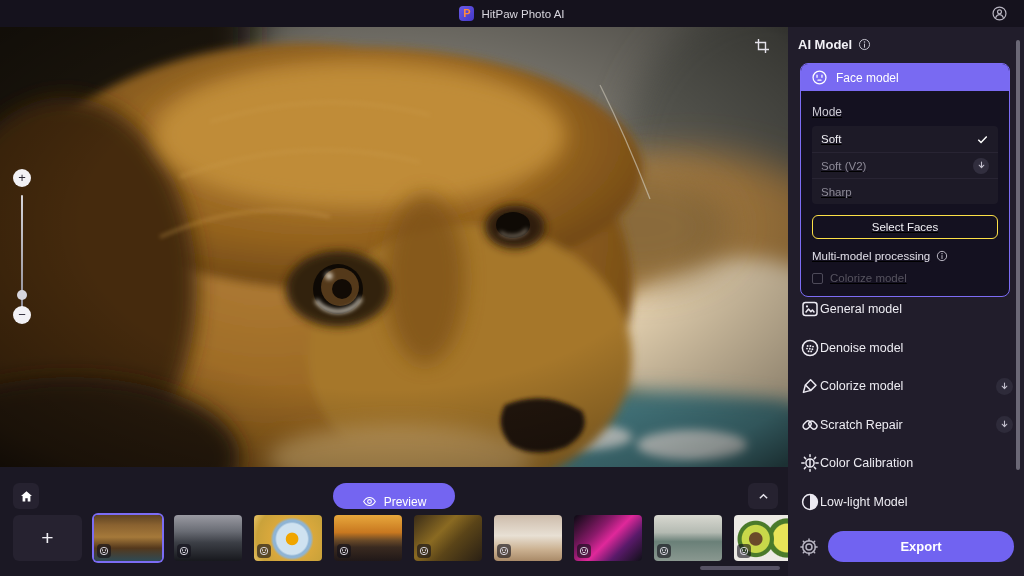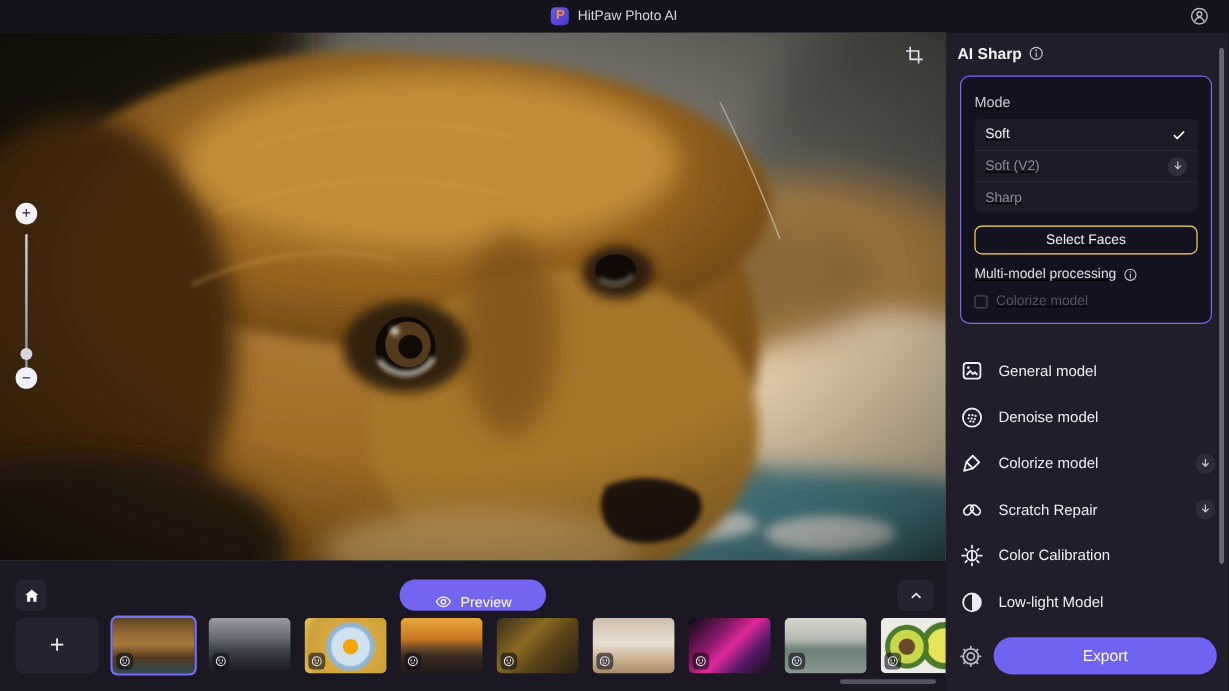--- a/index.html
+++ b/index.html
@@ -75,28 +75,28 @@
   .mode-off { color:#8d8a97; }
   .dl-circle { width:16px; height:16px; border-radius:50%; background:#312e3e; color:#c2bfcc;
     display:flex; align-items:center; justify-content:center; cursor:pointer; }
   .select-faces { margin-top:11px; height:24px; border:1px solid #fde047; border-radius:6px;
     color:#f1f0f5; font-size:11.5px; display:flex; align-items:center; justify-content:center; cursor:pointer;}
   .multi-row { margin-top:11px; display:flex; align-items:flex-start; gap:6px; color:#e0dee8; font-size:11.5px; }
   .chk-row { margin-top:9px; display:flex; align-items:center; gap:7px; }
   .chk { width:11px; height:11px; border:1.3px solid #4d4a59; border-radius:2px; cursor:pointer; }
   .chk-label { color:#56535f; font-size:11.5px; }
   .models { position:absolute; left:12px; right:11px; top:263px; }
-  .model-row { height:38.5px; display:flex; align-items:center; gap:12px; cursor:pointer; }
+  .model-row { height:38.5px; display:flex; align-items:center; cursor:pointer; }
   .mico { width:20px; height:20px; color:#eceaf2; flex:none; }
   .model-label { color:#edecf2; font-size:12.5px; }
   .model-row .dl-circle { margin-left:auto; width:17px; height:17px; background:#2e2b3a; }
   .vscroll { position:absolute; right:4px; top:13px; width:4px; height:430px; border-radius:2px; background:#6b6876; cursor:pointer;}
   .sb-bottom-gear { position:absolute; left:11px; top:510px; width:20px; height:20px; color:#b8b5c2; cursor:pointer;}
   .export-btn { position:absolute; left:40px; top:504px; width:186px; height:31px; border-radius:16px;
-    background:#7163f1; color:#fff; font-size:13px; font-weight:normal;
+    background:#7163f1; color:#fff; font-size:13px; font-weight:bold;
     display:flex; align-items:center; justify-content:center; cursor:pointer; }
   svg { display:block; }
 </style>
 </head>
 <body>
 
 <div class="app">
 
   <div class="topbar">
     <div class="logo">P</div>
@@ -292,31 +292,38 @@
               <path d="M7.2 7.4v2.4M12.8 7.4v2.4M8.3 13h3.4" stroke-linecap="round"></path>
             </svg>
         </span>
       </div>
     </div>
     <div class="hscroll"></div>
   </div>
 
   <div class="sidebar">
     <div class="sb-title-row">
-      <span class="sb-title">AI Sharp</span>
+      <span class="sb-title">AI Model</span>
       <span class="iico">
         <svg viewBox="0 0 16 16" width="13" height="13" fill="none" stroke="currentColor" stroke-width="1.2">
           <circle cx="8" cy="8" r="6.2"></circle>
             <path d="M8 7.4v4" stroke-linecap="round"></path>
             <circle cx="8" cy="4.9" r="0.9" fill="currentColor" stroke="none"></circle>
         </svg>
       </span>
     </div>
 
     <div class="face-card">
+      <div class="fc-head">
+        <svg viewBox="0 0 20 20" width="17" height="17" fill="none" stroke="#fff" stroke-width="1.5">
+          <circle cx="10" cy="10" r="7.6"></circle>
+          <path d="M7.1 7.2v2.6M12.9 7.2v2.6M8.2 13.2h3.6" stroke-linecap="round"></path>
+        </svg>
+        <span>Face model</span>
+      </div>
       <div class="fc-body">
         <div class="mode-label">Mode</div>
         <div class="mode-group">
           <div class="mode-row">
             <span class="mode-on">Soft</span>
             <svg viewBox="0 0 16 16" width="13" height="13" fill="none" stroke="#fff" stroke-width="1.8">
                 <path d="M2.8 8.2l3.4 3.4 7-7.2"></path>
               </svg>
           </div>
           <div class="mode-row">

